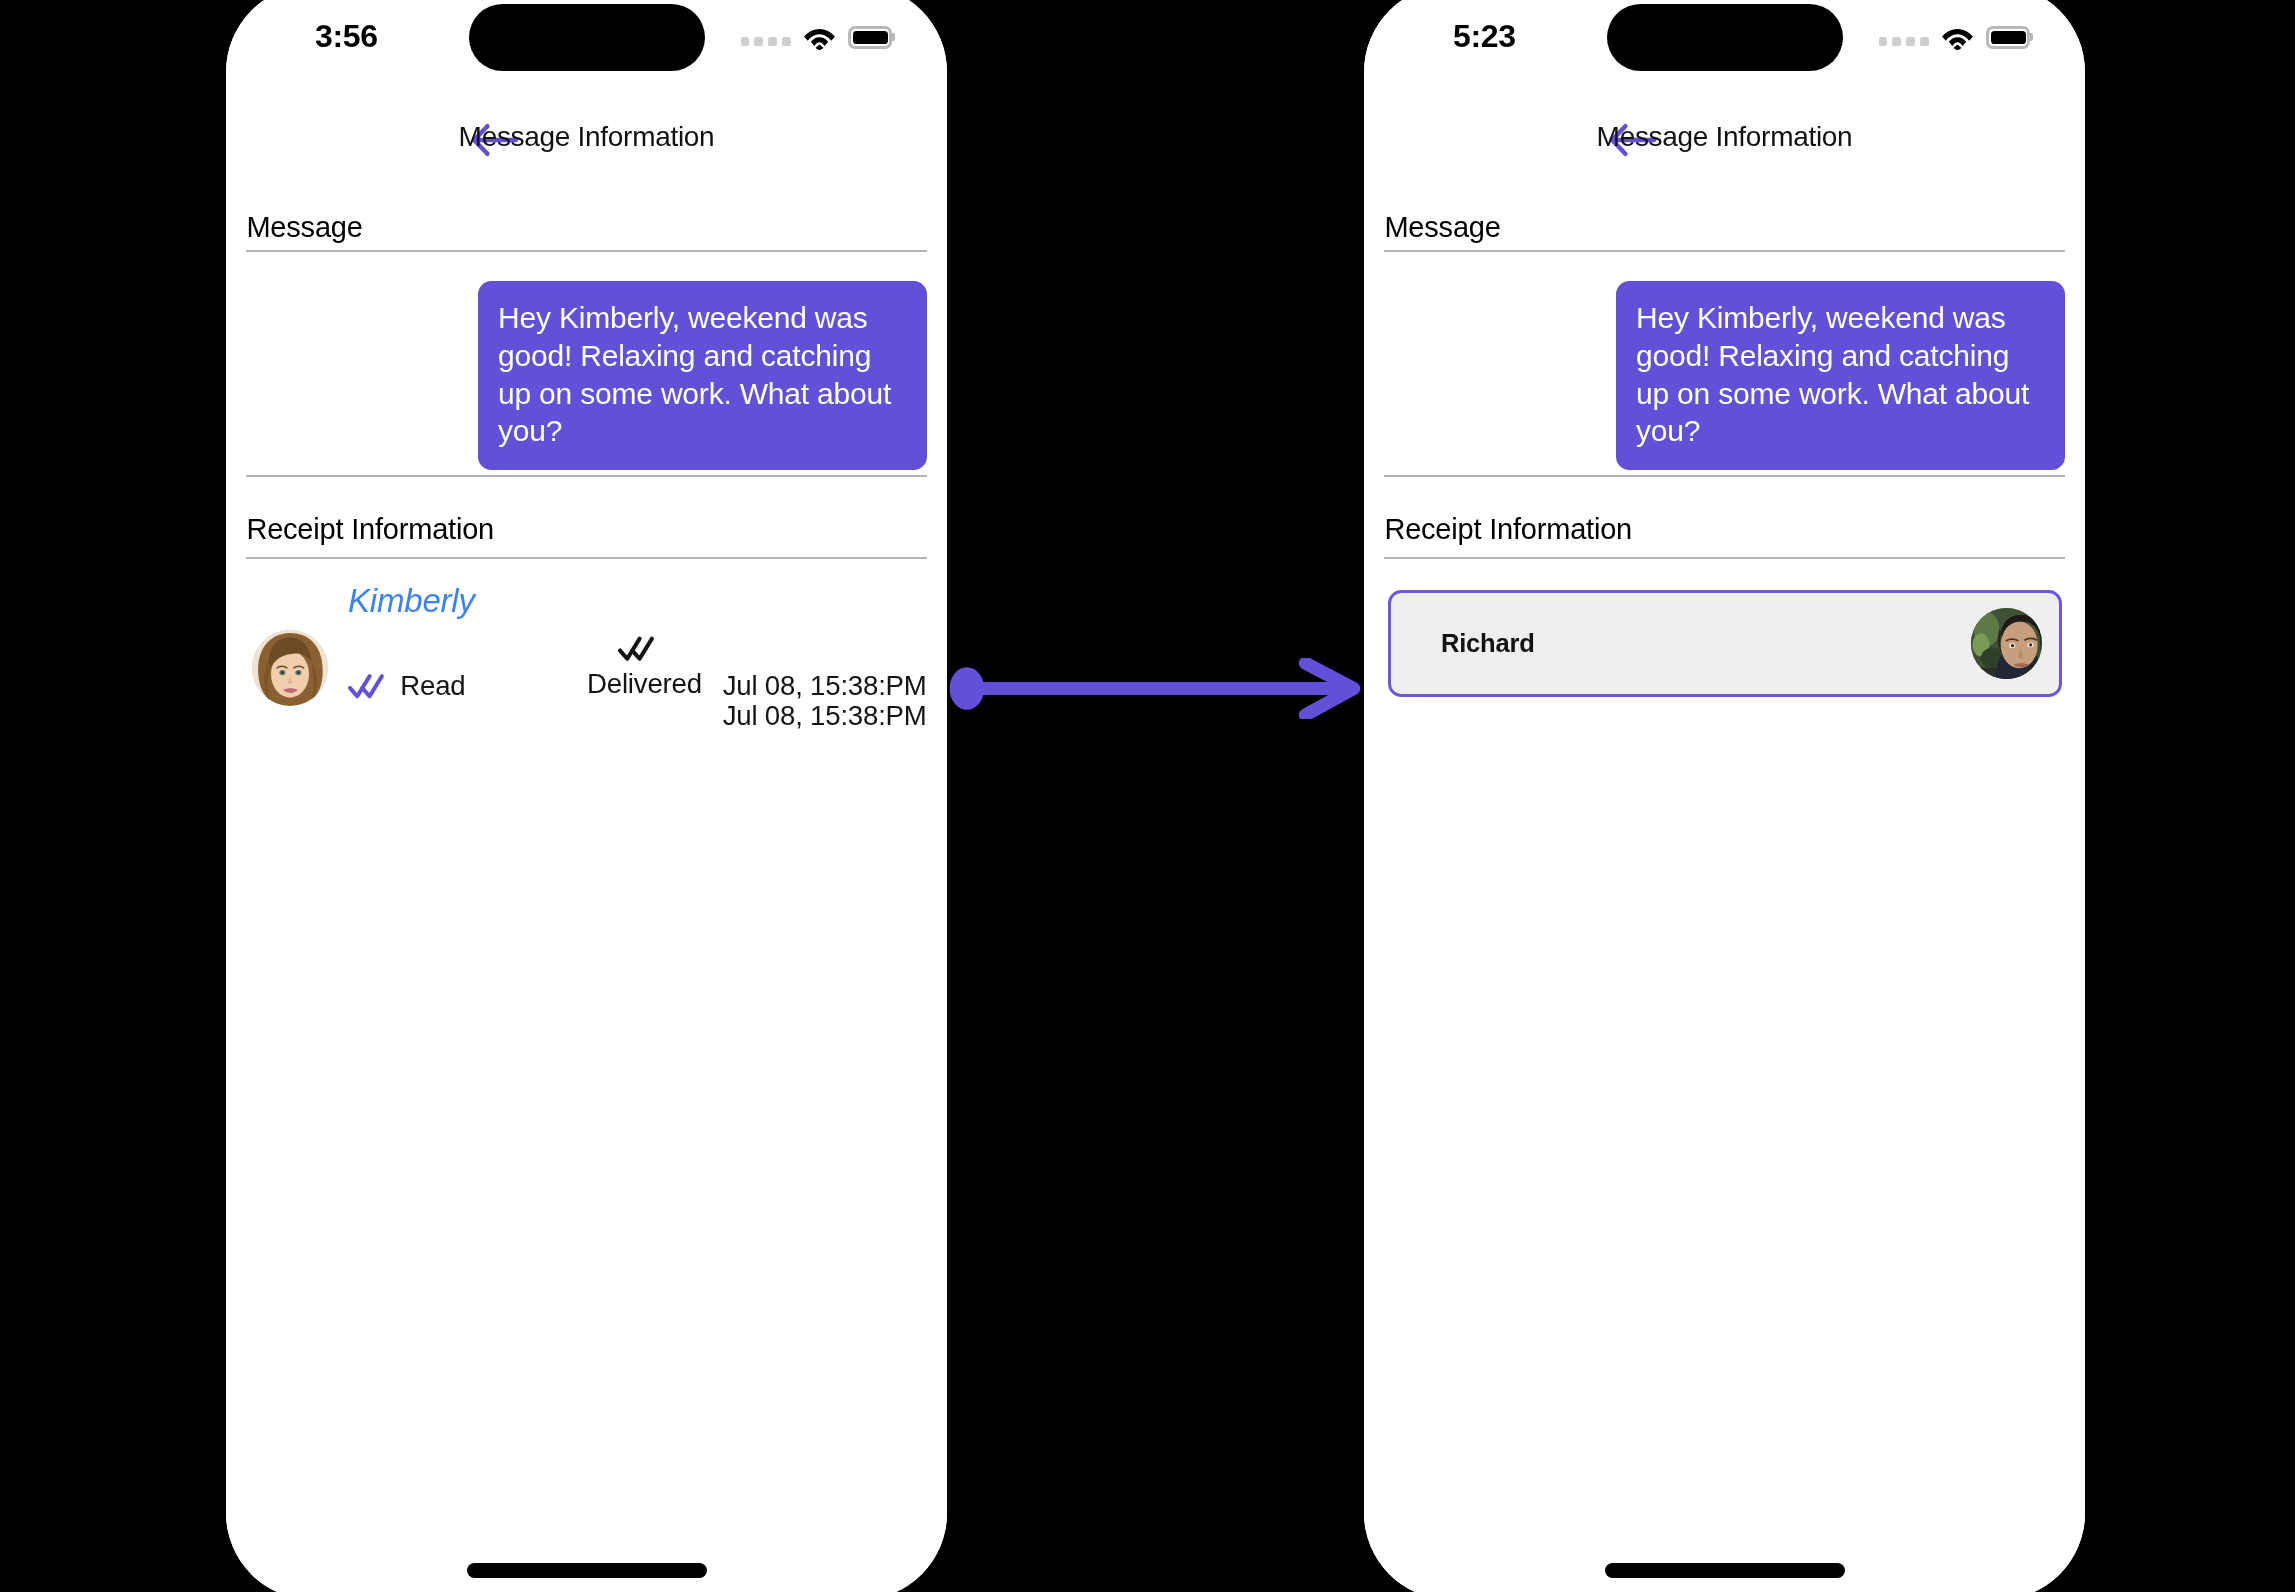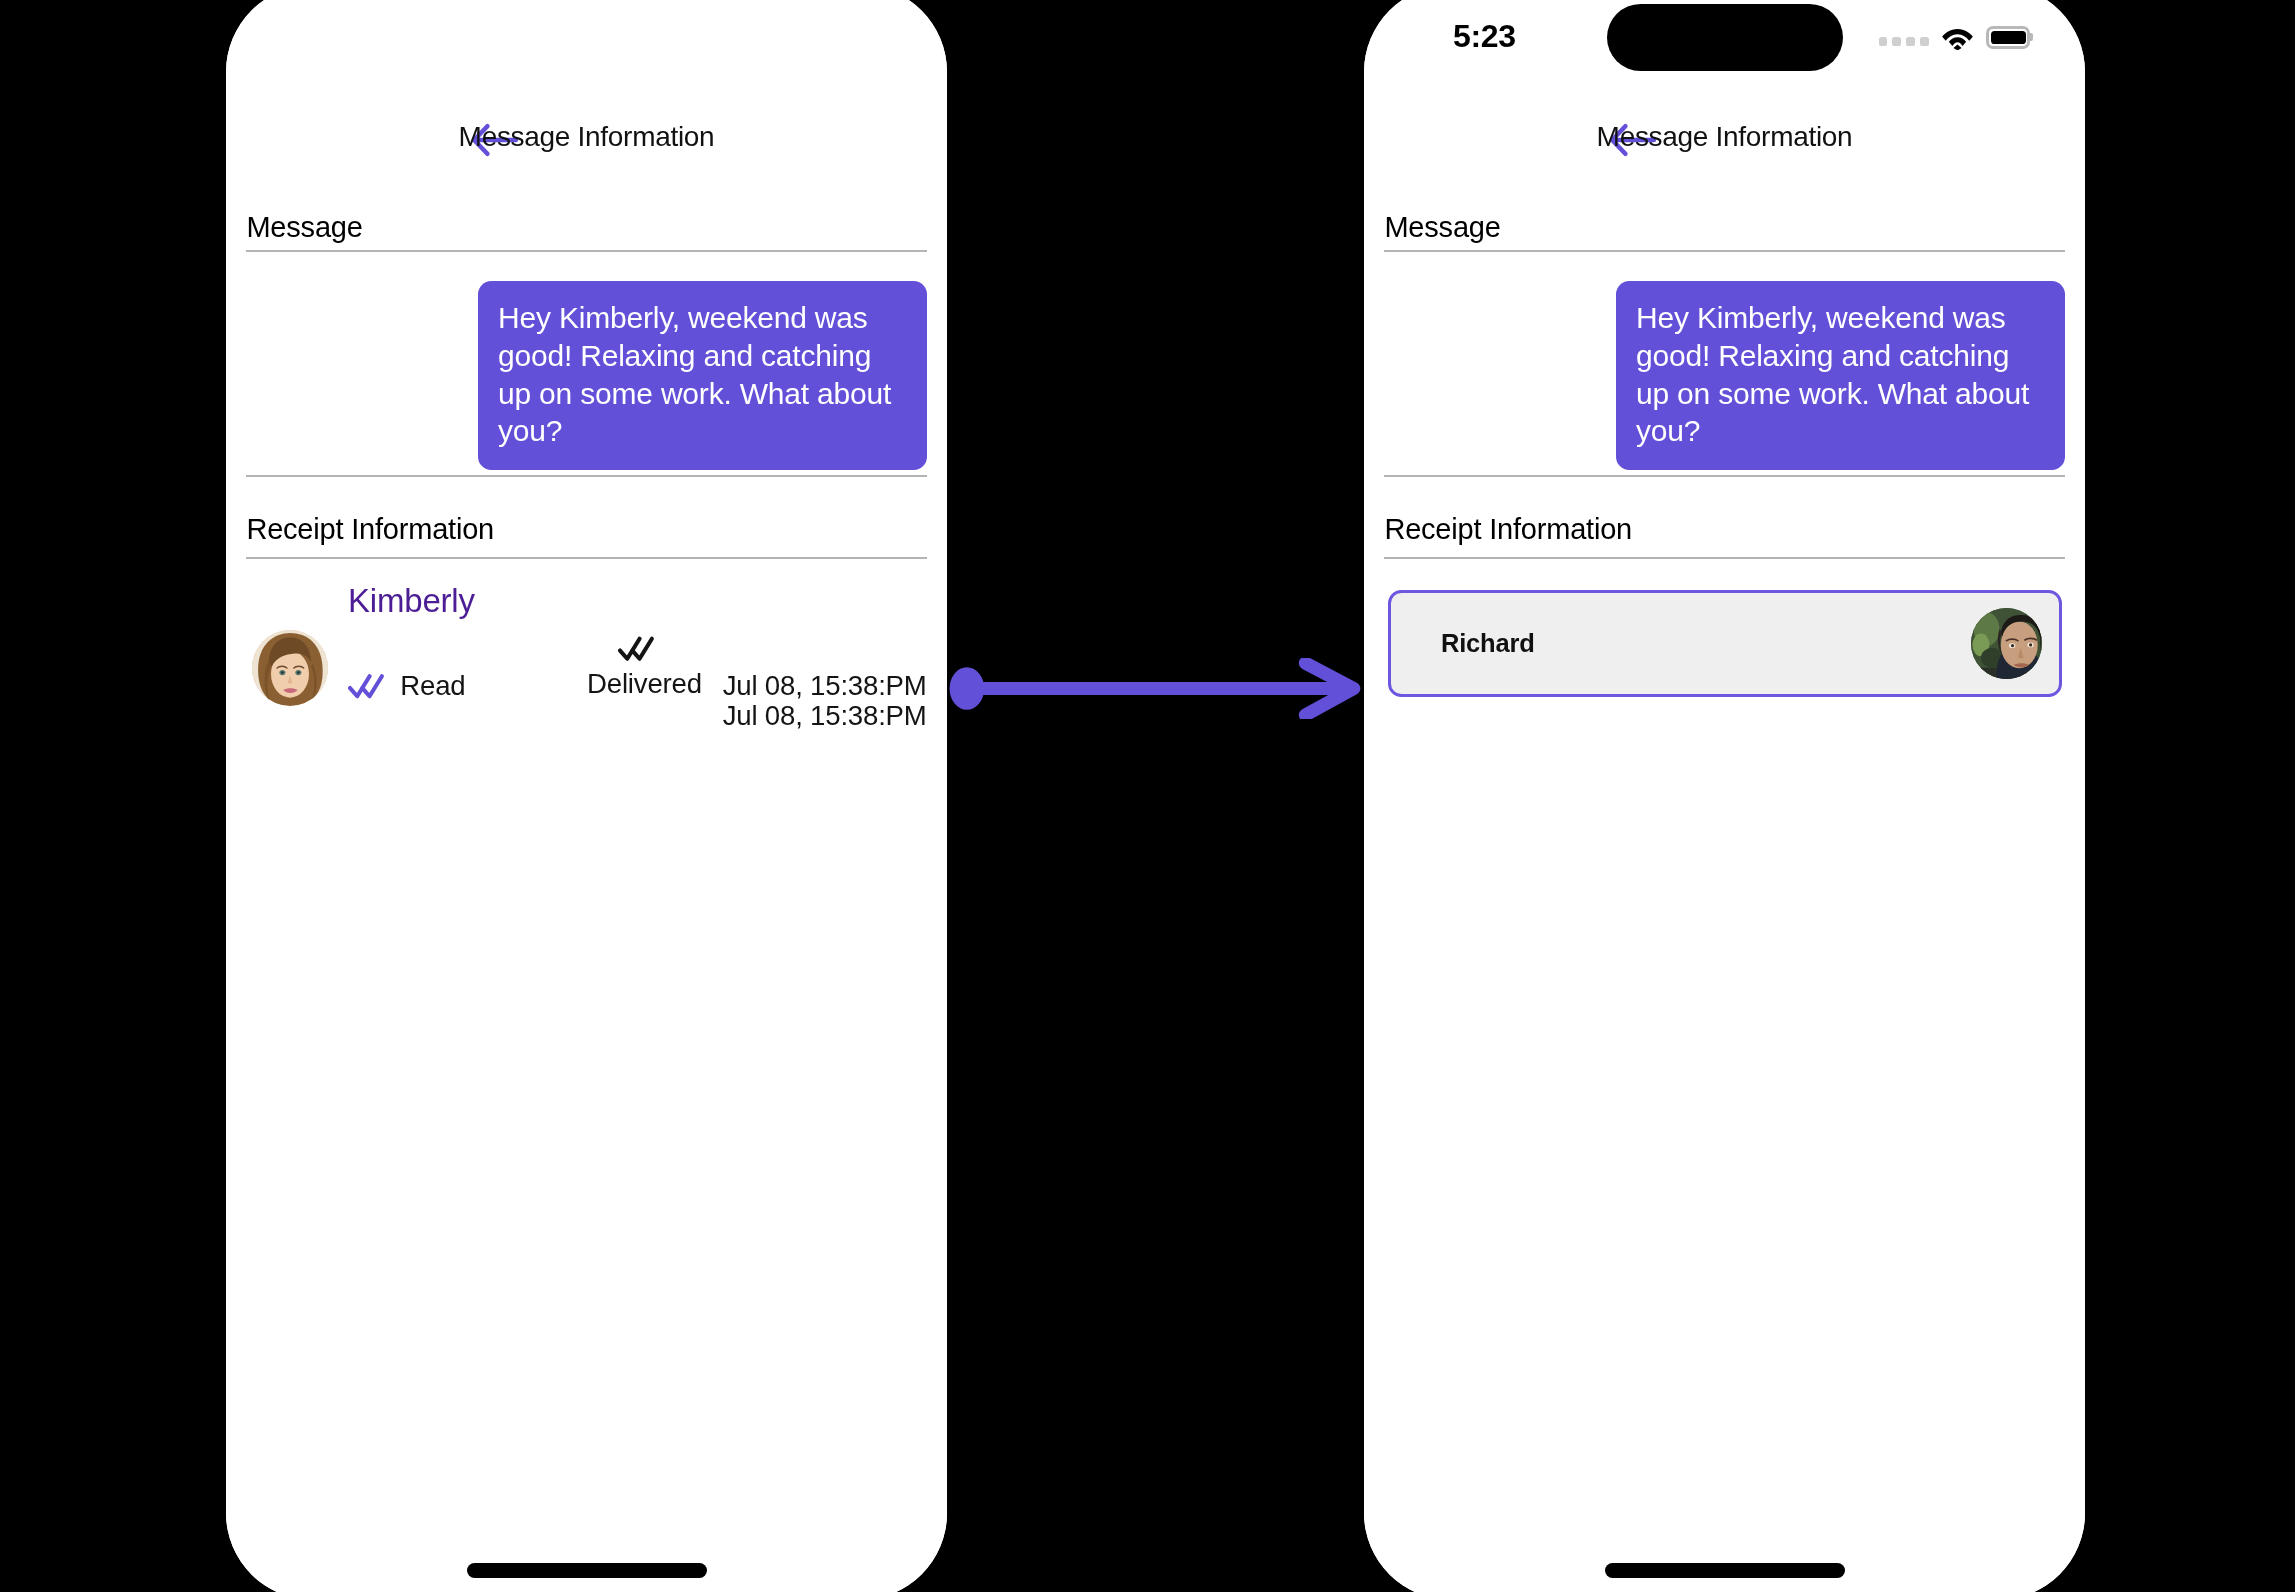--- a/index.html
+++ b/index.html
@@ -201,22 +201,23 @@
     left: 0;
     width: 100%;
     height: 184px;
   }
   .receipt-name {
     position: absolute;
     left: 122px;
     top: 0px;
     font-size: 33px;
     font-weight: 400;
-    color: #4c1d95;
-    letter-spacing: -0.2px;
+    color: #3b82f6;
+    letter-spacing: -0.2px;
+    font-style: italic;
   }
   .receipt-avatar {
     position: absolute;
     left: 25.5px;
     top: 48px;
     width: 76px;
     height: 76px;
     border-radius: 50%;
     overflow: hidden;
     background: #d8c6ae;
@@ -305,20 +306,42 @@
     height: 61px;
   }
   .connector svg { width: 100%; height: 100%; display: block; }
 </style>
 </head>
 <body>
 
 <div class="phone phone-left">
   <div class="screen">
 
+    <div class="status-bar">
+      <div class="dynamic-island"></div>
+      <div class="status-time">3:56</div>
+      <div class="status-right">
+        <span class="cell-dots">
+            <i></i>
+            <i></i>
+            <i></i>
+            <i></i>
+          </span>
+        <span>
+          <svg class="wifi-icon" viewBox="0 0 64 50">
+            <path d="M32 8 C18 8 7 16 2 23 L9 31 C14 24 22 18 32 18 C42 18 50 24 55 31 L62 23 C57 16 46 8 32 8 Z" fill="#000"></path>
+            <path d="M32 24 C25 24 19 28 15 33 L22 41 C25 37 28 34 32 34 C36 34 39 37 42 41 L49 33 C45 28 39 24 32 24 Z" fill="#000"></path>
+            <path d="M32 38 L24 45 L32 50 L40 45 Z" fill="#000"></path>
+          </svg>
+        </span>
+        <span class="battery">
+            <i></i>
+          </span>
+      </div>
+    </div>
 
     <div class="nav-bar">
       <div class="back-btn">
         <svg viewBox="0 0 110 90">
           <path d="M40 18 L14 45 L40 72" fill="none" stroke="#6250d8" stroke-width="9" stroke-linecap="round" stroke-linejoin="round"></path>
           <path d="M14 45 L96 45" fill="none" stroke="#6250d8" stroke-width="9" stroke-linecap="round"></path>
         </svg>
       </div>
       <div class="nav-title">Message Information</div>
     </div>

